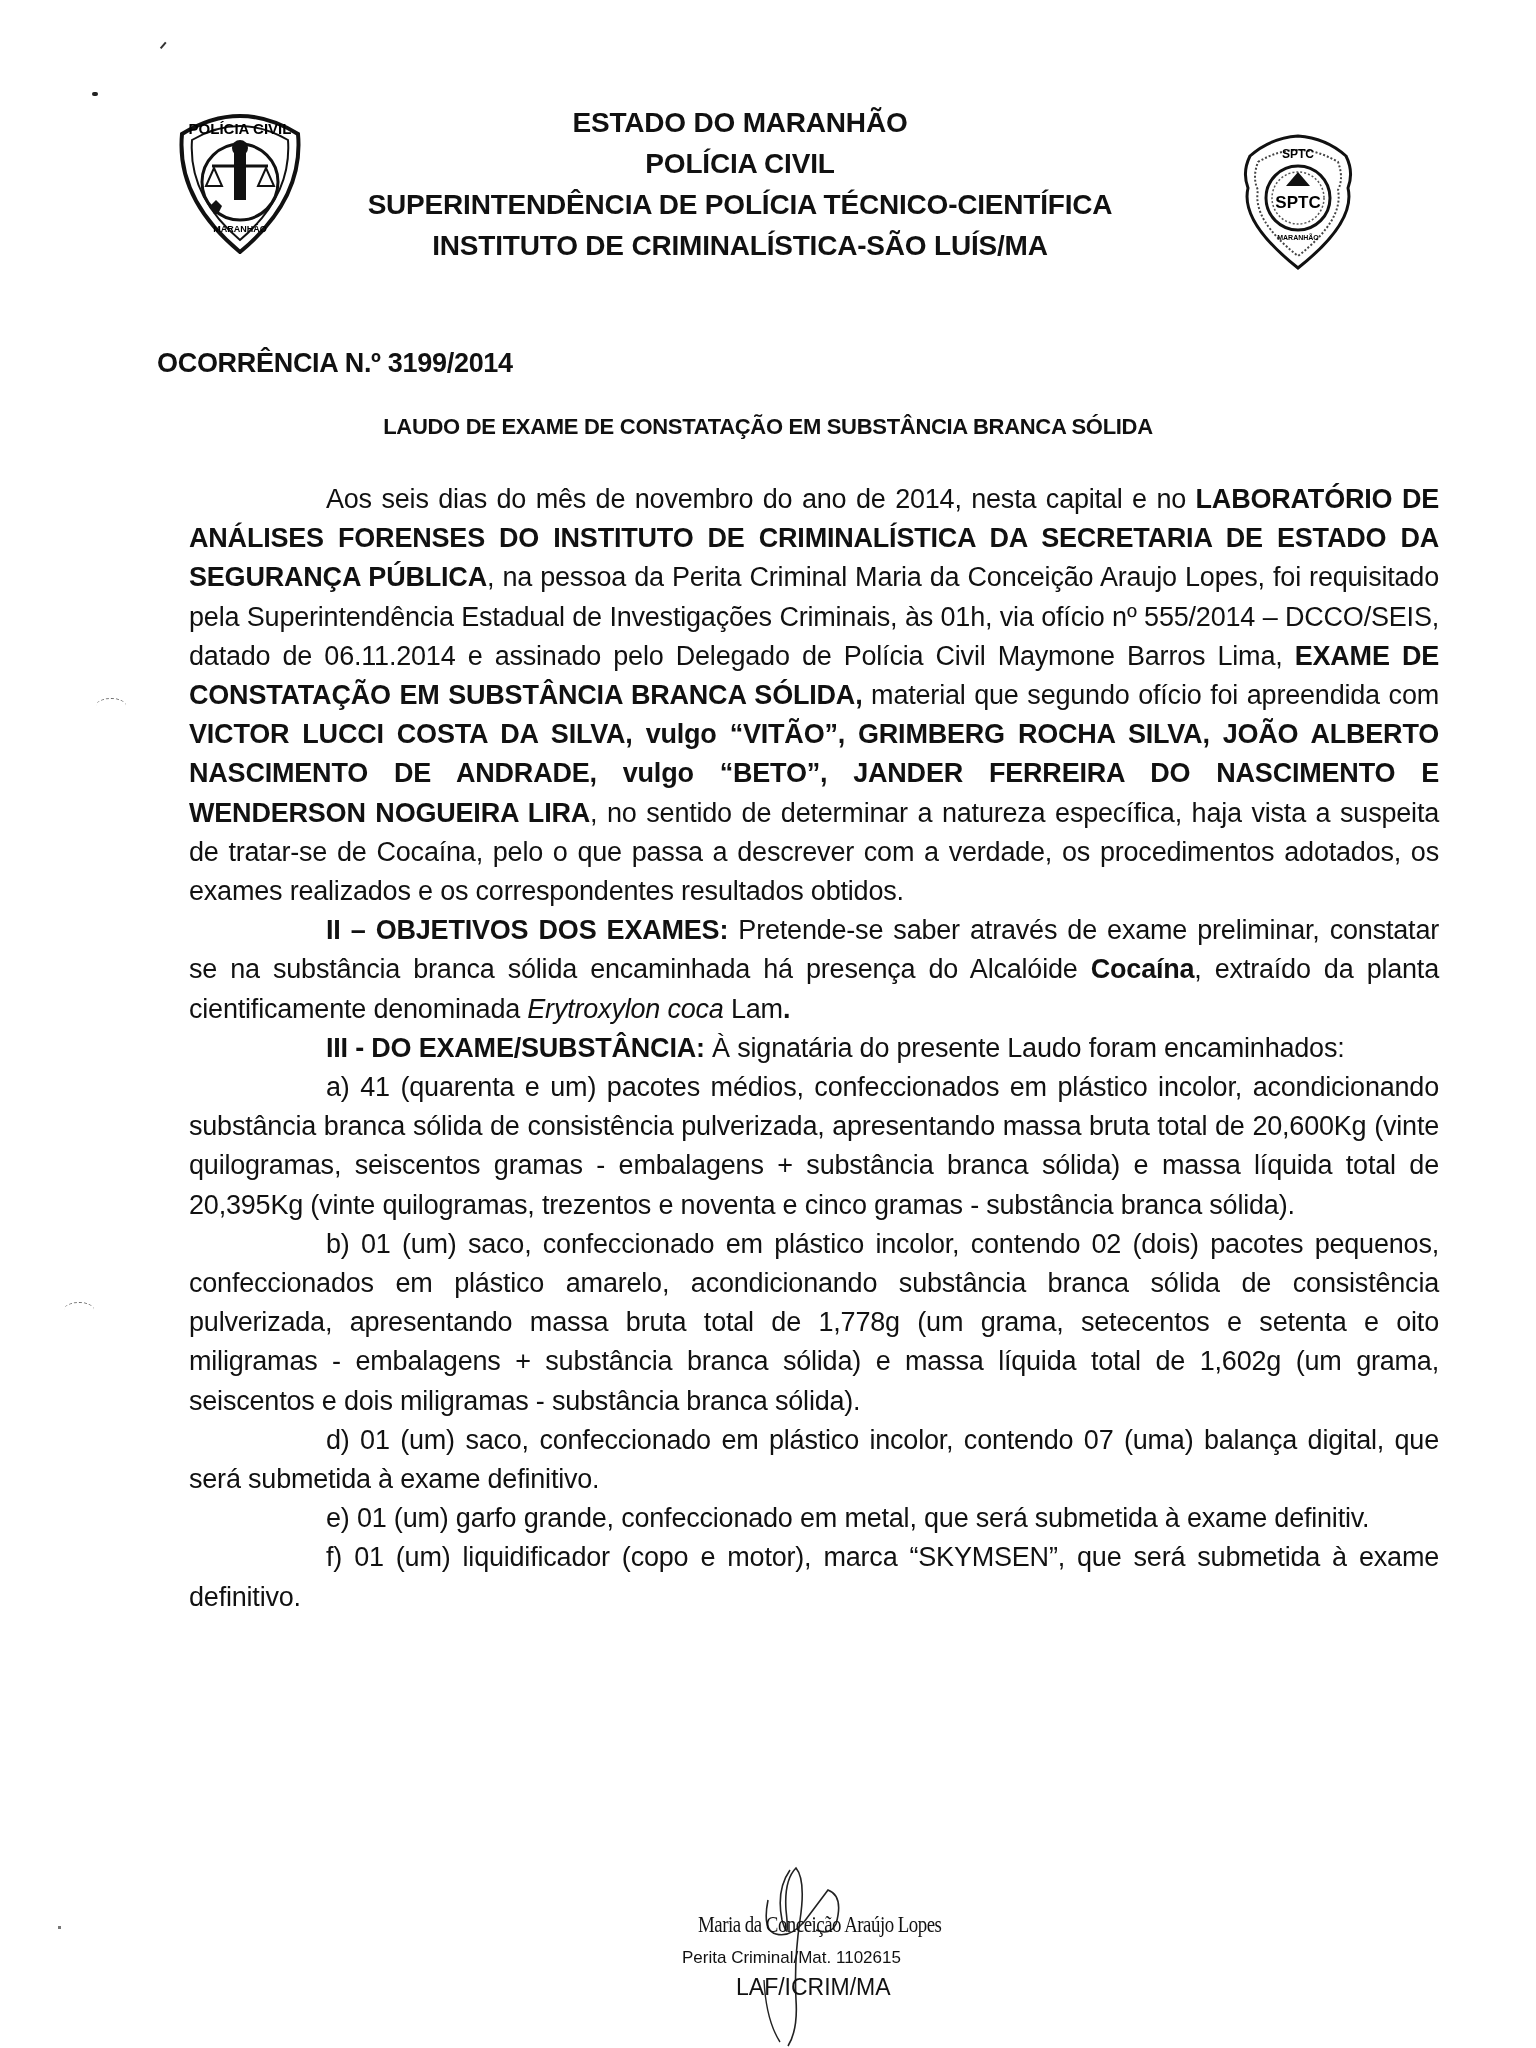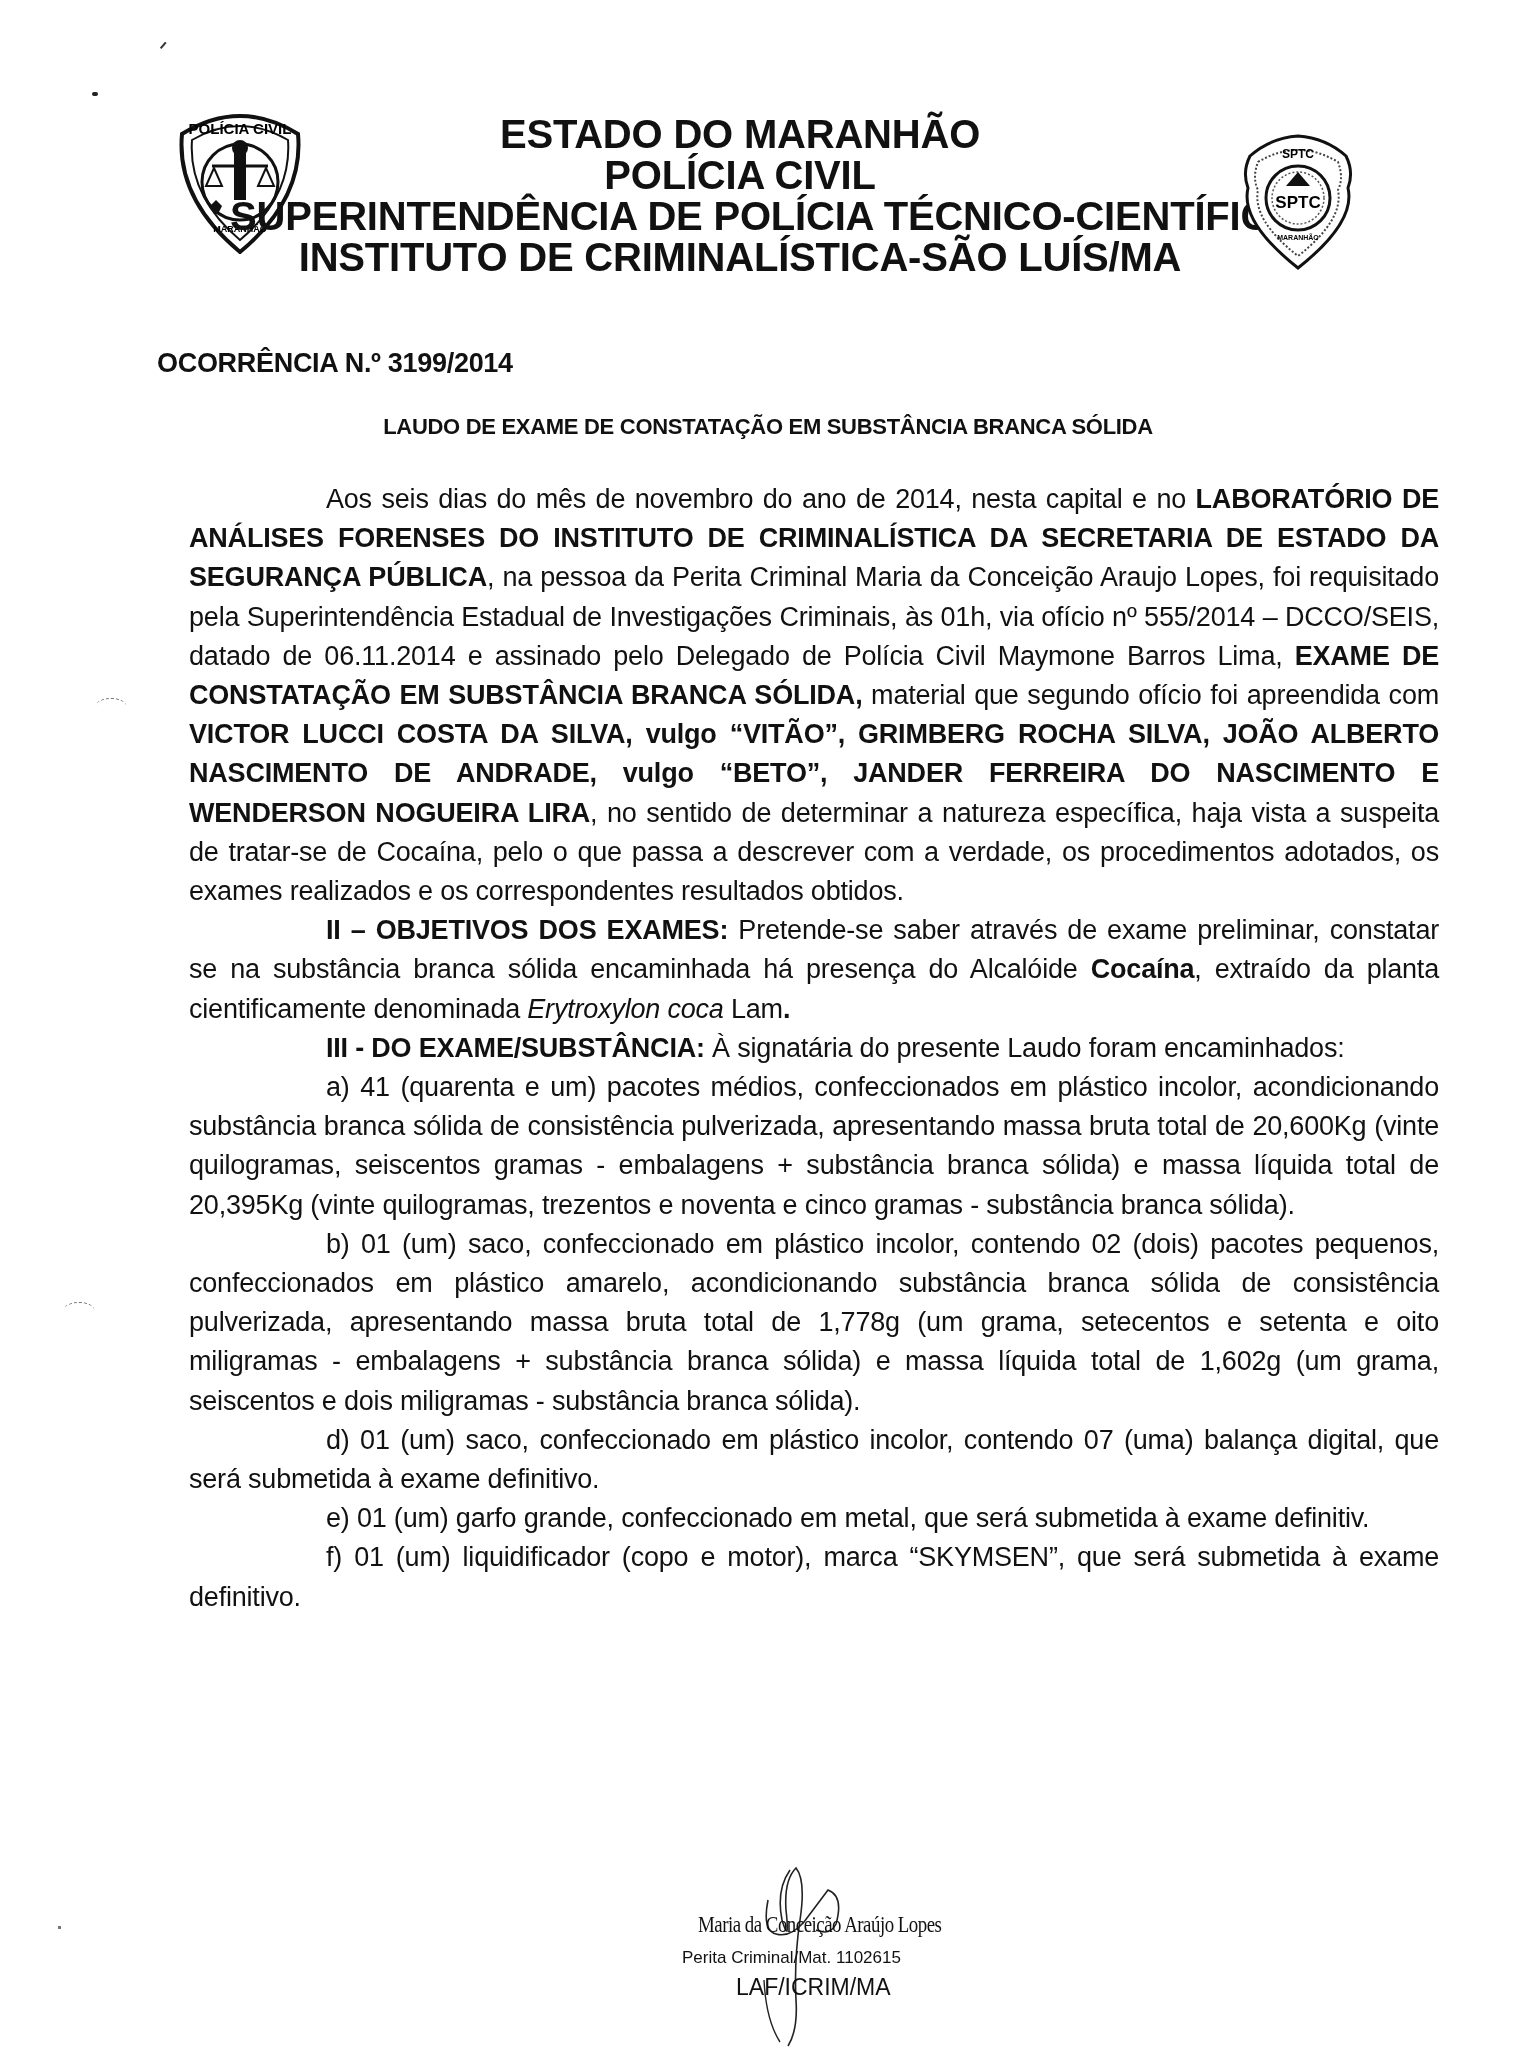--- a/index.html
+++ b/index.html
@@ -12,22 +12,22 @@
   .stray-2 { left: 92px; top: 92px; width: 6px; height: 4px; background: #222; border-radius: 2px; }
   .margin-arc { position: absolute; width: 30px; height: 14px; border-top: 1px dashed #666; border-radius: 50% 50% 0 0; }
   .arc-1 { left: 96px; top: 698px; }
   .arc-2 { left: 64px; top: 1302px; }
   .dot-3 { position: absolute; left: 58px; top: 1926px; width: 3px; height: 3px; background: #777; }
 
   .logo { position: absolute; }
   .logo-left { left: 170px; top: 104px; width: 140px; height: 150px; }
   .logo-right { left: 1240px; top: 132px; width: 116px; height: 140px; }
 
-  .header { position: absolute; left: 230px; top: 114px; width: 1020px; text-align: center;
-            font-weight: bold; font-size: 40px; line-height: 41px; letter-spacing: -0.2px; }
+  .header { position: absolute; left: 230px; top: 102px; width: 1020px; text-align: center;
+            font-weight: bold; font-size: 28px; line-height: 41px; letter-spacing: -0.2px; }
   .header div { white-space: nowrap; }
 
   .occurrence { position: absolute; left: 157px; top: 348px; font-size: 27px; font-weight: bold; letter-spacing: -0.3px; }
   .report-title { position: absolute; left: 0; width: 1536px; top: 414px; text-align: center; font-size: 22px; font-weight: bold; letter-spacing: -0.3px; }
 
   .body { position: absolute; left: 157px; width: 1250px; top: 480px; font-size: 27px; line-height: 39.2px; text-align: justify; letter-spacing: -0.2px; margin-left: 32px; }
   .body p { margin: 0; }
   .indent { text-indent: 137px; }
   b { font-weight: bold; }
   i { font-style: italic; }

